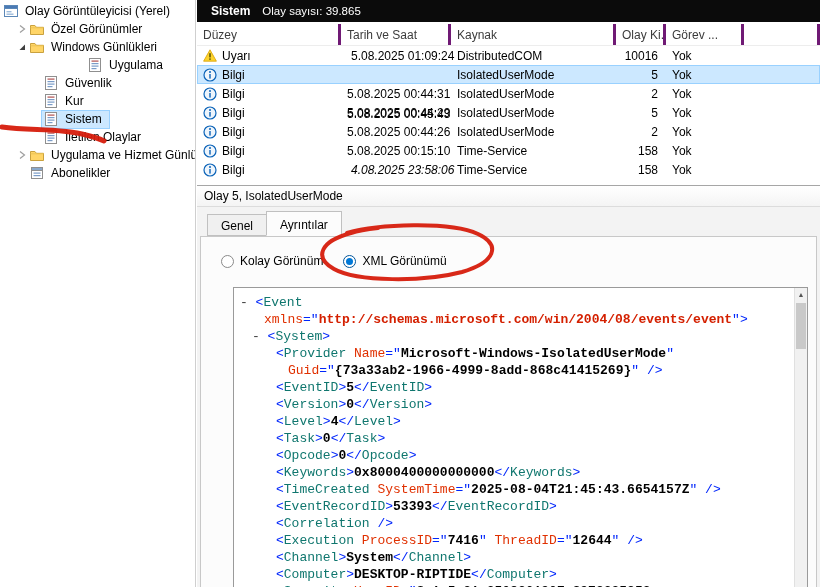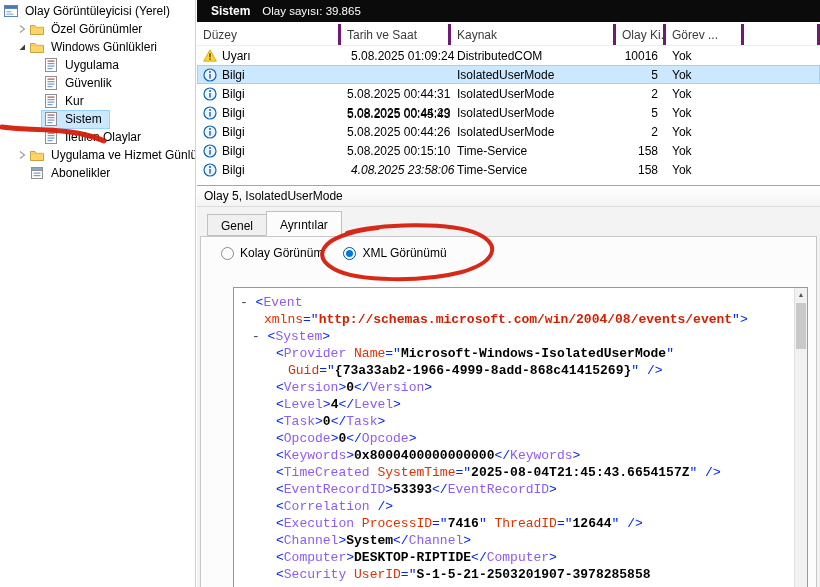--- a/index.html
+++ b/index.html
@@ -42,37 +42,37 @@
     border-top:1px solid #a6a6a6; overflow:hidden; }
   .d-title { height:21px; background:linear-gradient(#ffffff,#f4f4f4); border-bottom:1px solid #dcdcdc;
     display:flex; align-items:center; padding-left:7px; }
   .tabs { position:absolute; left:10px; top:28px; height:25px; display:flex; z-index:5; }
   .tab { height:22px; padding:4px 13px 0; border:1px solid #c0c0c0; background:#f0f0f0;
     margin-right:-1px; cursor:default; }
   .tab.active { height:25px; margin-top:-3px; padding-top:6px; background:#fcfcfc;
     border-bottom:1px solid #fcfcfc; z-index:6; }
   .tabpanel { position:absolute; left:3px; right:3px; top:50px; height:370px;
     background:#fcfcfc; border:1px solid #c8c8c8; }
-  .view-options { position:absolute; left:20px; top:9px; display:flex; align-items:center; }
+  .view-options { position:absolute; left:20px; top:17px; display:flex; align-items:center; }
   .radio-option { display:flex; align-items:center; margin-right:20px; cursor:default; }
   .radio { width:13px; height:13px; border-radius:50%; border:1px solid #8a8a8a; background:#fff;
     margin-right:6px; position:relative; flex:0 0 13px; }
   .radio.checked { border-color:#005499; }
   .radio.checked::after { content:""; position:absolute; left:2px; top:2px; width:7px; height:7px;
     border-radius:50%; background:#0078d7; }
 
   
   .xmlbox { position:absolute; left:32px; right:8px; top:50px; height:320px;
     background:#fff; border:1px solid #9a9a9a; overflow:hidden; }
   .xml-content { position:absolute; left:0; right:13px; top:0; bottom:0; padding:6px 0 0 0; overflow:hidden; }
   .xline { white-space:pre; height:17px; line-height:17px;
     font-family:"Liberation Mono", monospace; font-size:13px; }
   .x-m { color:#3c3c3c; }
   .x-p { color:#0026fb; }
-  .x-e { color:#8b5cf6; }
+  .x-e { color:#0f766e; }
   .x-a { color:#e03000; }
   .x-v { color:#000; font-weight:bold; }
   .x-n { color:#d42000; font-weight:bold; }
   .x-t { color:#000; font-weight:bold; }
   .xml-scroll { position:absolute; right:0; top:0; bottom:0; width:13px; background:#f1f1f1;
     border-left:1px solid #e0e0e0; }
   .scroll-btn { height:13px; display:flex; align-items:center; justify-content:center;
     font-size:7px; color:#555; }
   .scroll-thumb { position:absolute; left:1px; right:1px; top:15px; height:46px; background:#c9c9c9; }
 
@@ -121,21 +121,21 @@
         <span class="sel-wrap">
           <span class="ticon">
             <svg width="16" height="16" viewBox="0 0 16 16">
               <path d="M1.5 4.5 h4.4 l1.6 1.8 h7 v7.2 h-13 z" fill="#ffd567" stroke="#c9a13f"></path>
               <path d="M1.5 6.8 h13" stroke="#ecc254" fill="none"></path>
             </svg>
           </span>
           <span class="tree-label">Windows Günlükleri</span>
         </span>
       </div>
-      <div class="tree-item" style="padding-left: 30px;">
+      <div class="tree-item" style="padding-left: 30px; margin-left: 44px;">
         <span class="chev"></span>
         <span class="sel-wrap">
           <span class="ticon">
             <svg width="16" height="16" viewBox="0 0 16 16">
               <rect x="2.5" y="1.5" width="11" height="13" fill="#fff" stroke="#8f8f8f"></rect>
               <rect x="4.5" y="3.5" width="7" height="1.2" fill="#b05050"></rect>
               <rect x="4.5" y="6" width="7" height="1.2" fill="#7a9cc8"></rect>
               <rect x="4.5" y="8.5" width="7" height="1.2" fill="#7a9cc8"></rect>
               <rect x="4.5" y="11" width="5" height="1.2" fill="#7a9cc8"></rect>
             </svg>
@@ -388,20 +388,21 @@
             <span>XML Görünümü</span>
           </label>
         </div>
       <div class="xmlbox">
         <div class="xml-content">
             <div class="xline" style="padding-left: 6px;"><span class="x-m">- </span><span class="x-p">&lt;</span><span class="x-e">Event</span></div>
             <div class="xline" style="padding-left: 30px;"><span class="x-a">xmlns</span><span class="x-p">="</span><span class="x-n">http://schemas.microsoft.com/win/2004/08/events/event</span><span class="x-p">"&gt;</span></div>
             <div class="xline" style="padding-left: 18px;"><span class="x-m">- </span><span class="x-p">&lt;</span><span class="x-e">System</span><span class="x-p">&gt;</span></div>
             <div class="xline" style="padding-left: 42px;"><span class="x-p">&lt;</span><span class="x-e">Provider</span><span class="x-p"> </span><span class="x-a">Name</span><span class="x-p">="</span><span class="x-v">Microsoft-Windows-IsolatedUserMode</span><span class="x-p">"</span></div>
             <div class="xline" style="padding-left: 54px;"><span class="x-a">Guid</span><span class="x-p">="</span><span class="x-v">{73a33ab2-1966-4999-8add-868c41415269}</span><span class="x-p">" /&gt;</span></div>
+            <div class="xline" style="padding-left: 42px;"><span class="x-p">&lt;</span><span class="x-e">EventID</span><span class="x-p">&gt;</span><span class="x-t">5</span><span class="x-p">&lt;/</span><span class="x-e">EventID</span><span class="x-p">&gt;</span></div>
             <div class="xline" style="padding-left: 42px;"><span class="x-p">&lt;</span><span class="x-e">Version</span><span class="x-p">&gt;</span><span class="x-t">0</span><span class="x-p">&lt;/</span><span class="x-e">Version</span><span class="x-p">&gt;</span></div>
             <div class="xline" style="padding-left: 42px;"><span class="x-p">&lt;</span><span class="x-e">Level</span><span class="x-p">&gt;</span><span class="x-t">4</span><span class="x-p">&lt;/</span><span class="x-e">Level</span><span class="x-p">&gt;</span></div>
             <div class="xline" style="padding-left: 42px;"><span class="x-p">&lt;</span><span class="x-e">Task</span><span class="x-p">&gt;</span><span class="x-t">0</span><span class="x-p">&lt;/</span><span class="x-e">Task</span><span class="x-p">&gt;</span></div>
             <div class="xline" style="padding-left: 42px;"><span class="x-p">&lt;</span><span class="x-e">Opcode</span><span class="x-p">&gt;</span><span class="x-t">0</span><span class="x-p">&lt;/</span><span class="x-e">Opcode</span><span class="x-p">&gt;</span></div>
             <div class="xline" style="padding-left: 42px;"><span class="x-p">&lt;</span><span class="x-e">Keywords</span><span class="x-p">&gt;</span><span class="x-t">0x8000400000000000</span><span class="x-p">&lt;/</span><span class="x-e">Keywords</span><span class="x-p">&gt;</span></div>
             <div class="xline" style="padding-left: 42px;"><span class="x-p">&lt;</span><span class="x-e">TimeCreated</span><span class="x-p"> </span><span class="x-a">SystemTime</span><span class="x-p">="</span><span class="x-v">2025-08-04T21:45:43.6654157Z</span><span class="x-p">" /&gt;</span></div>
             <div class="xline" style="padding-left: 42px;"><span class="x-p">&lt;</span><span class="x-e">EventRecordID</span><span class="x-p">&gt;</span><span class="x-t">53393</span><span class="x-p">&lt;/</span><span class="x-e">EventRecordID</span><span class="x-p">&gt;</span></div>
             <div class="xline" style="padding-left: 42px;"><span class="x-p">&lt;</span><span class="x-e">Correlation</span><span class="x-p"> /&gt;</span></div>
             <div class="xline" style="padding-left: 42px;"><span class="x-p">&lt;</span><span class="x-e">Execution</span><span class="x-p"> </span><span class="x-a">ProcessID</span><span class="x-p">="</span><span class="x-v">7416</span><span class="x-p">" </span><span class="x-a">ThreadID</span><span class="x-p">="</span><span class="x-v">12644</span><span class="x-p">" /&gt;</span></div>
             <div class="xline" style="padding-left: 42px;"><span class="x-p">&lt;</span><span class="x-e">Channel</span><span class="x-p">&gt;</span><span class="x-t">System</span><span class="x-p">&lt;/</span><span class="x-e">Channel</span><span class="x-p">&gt;</span></div>

